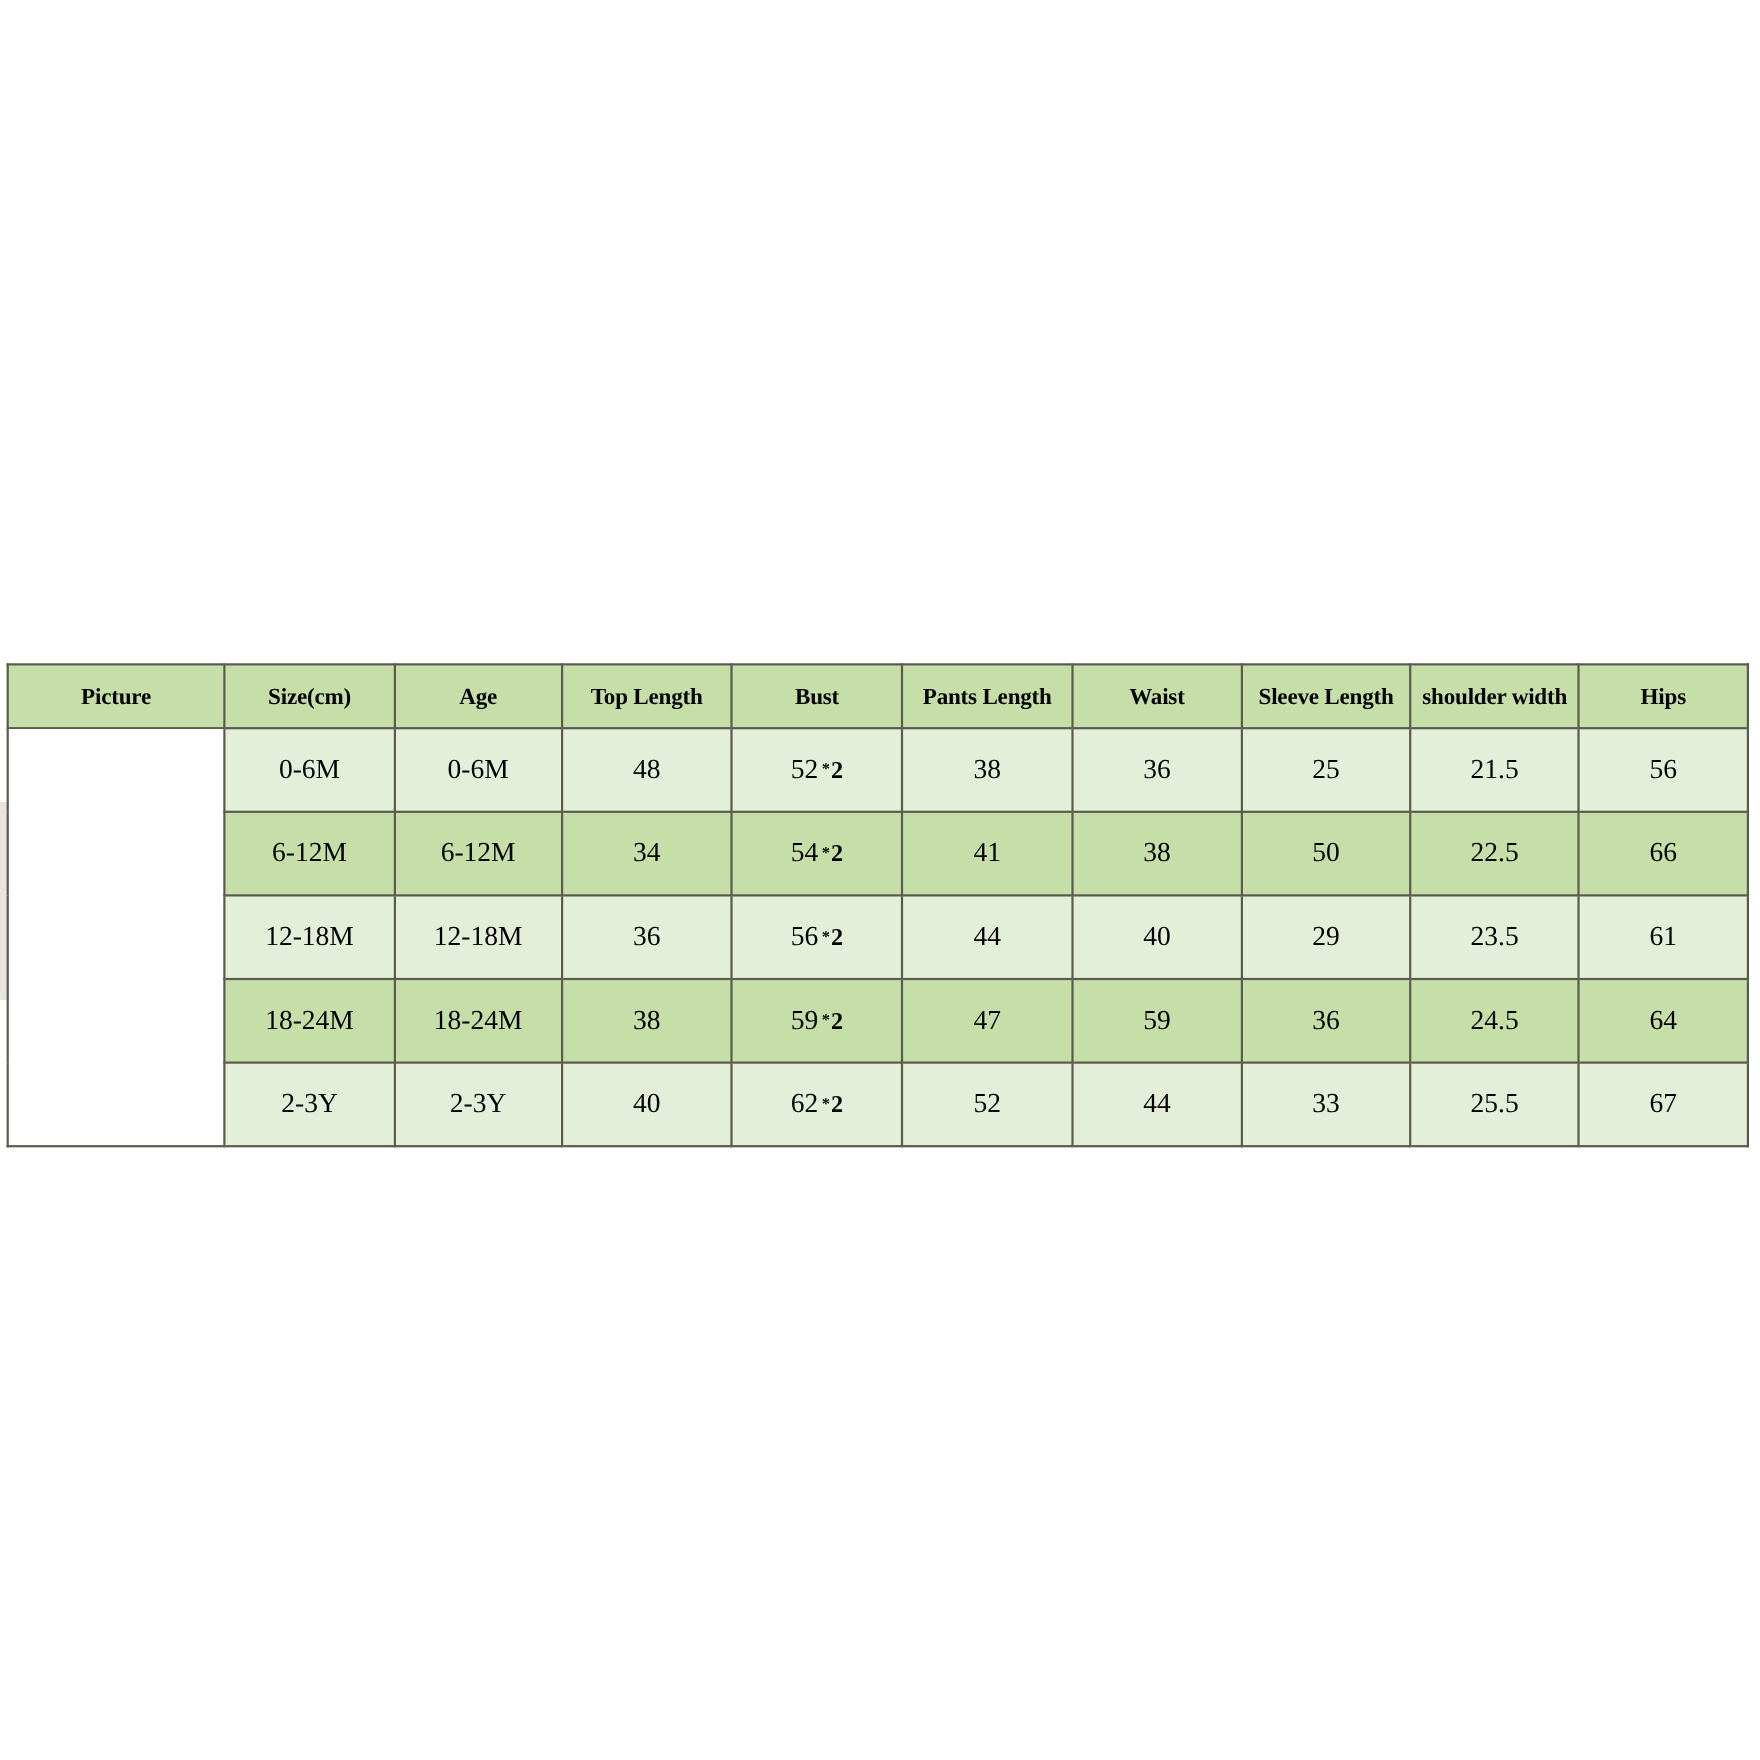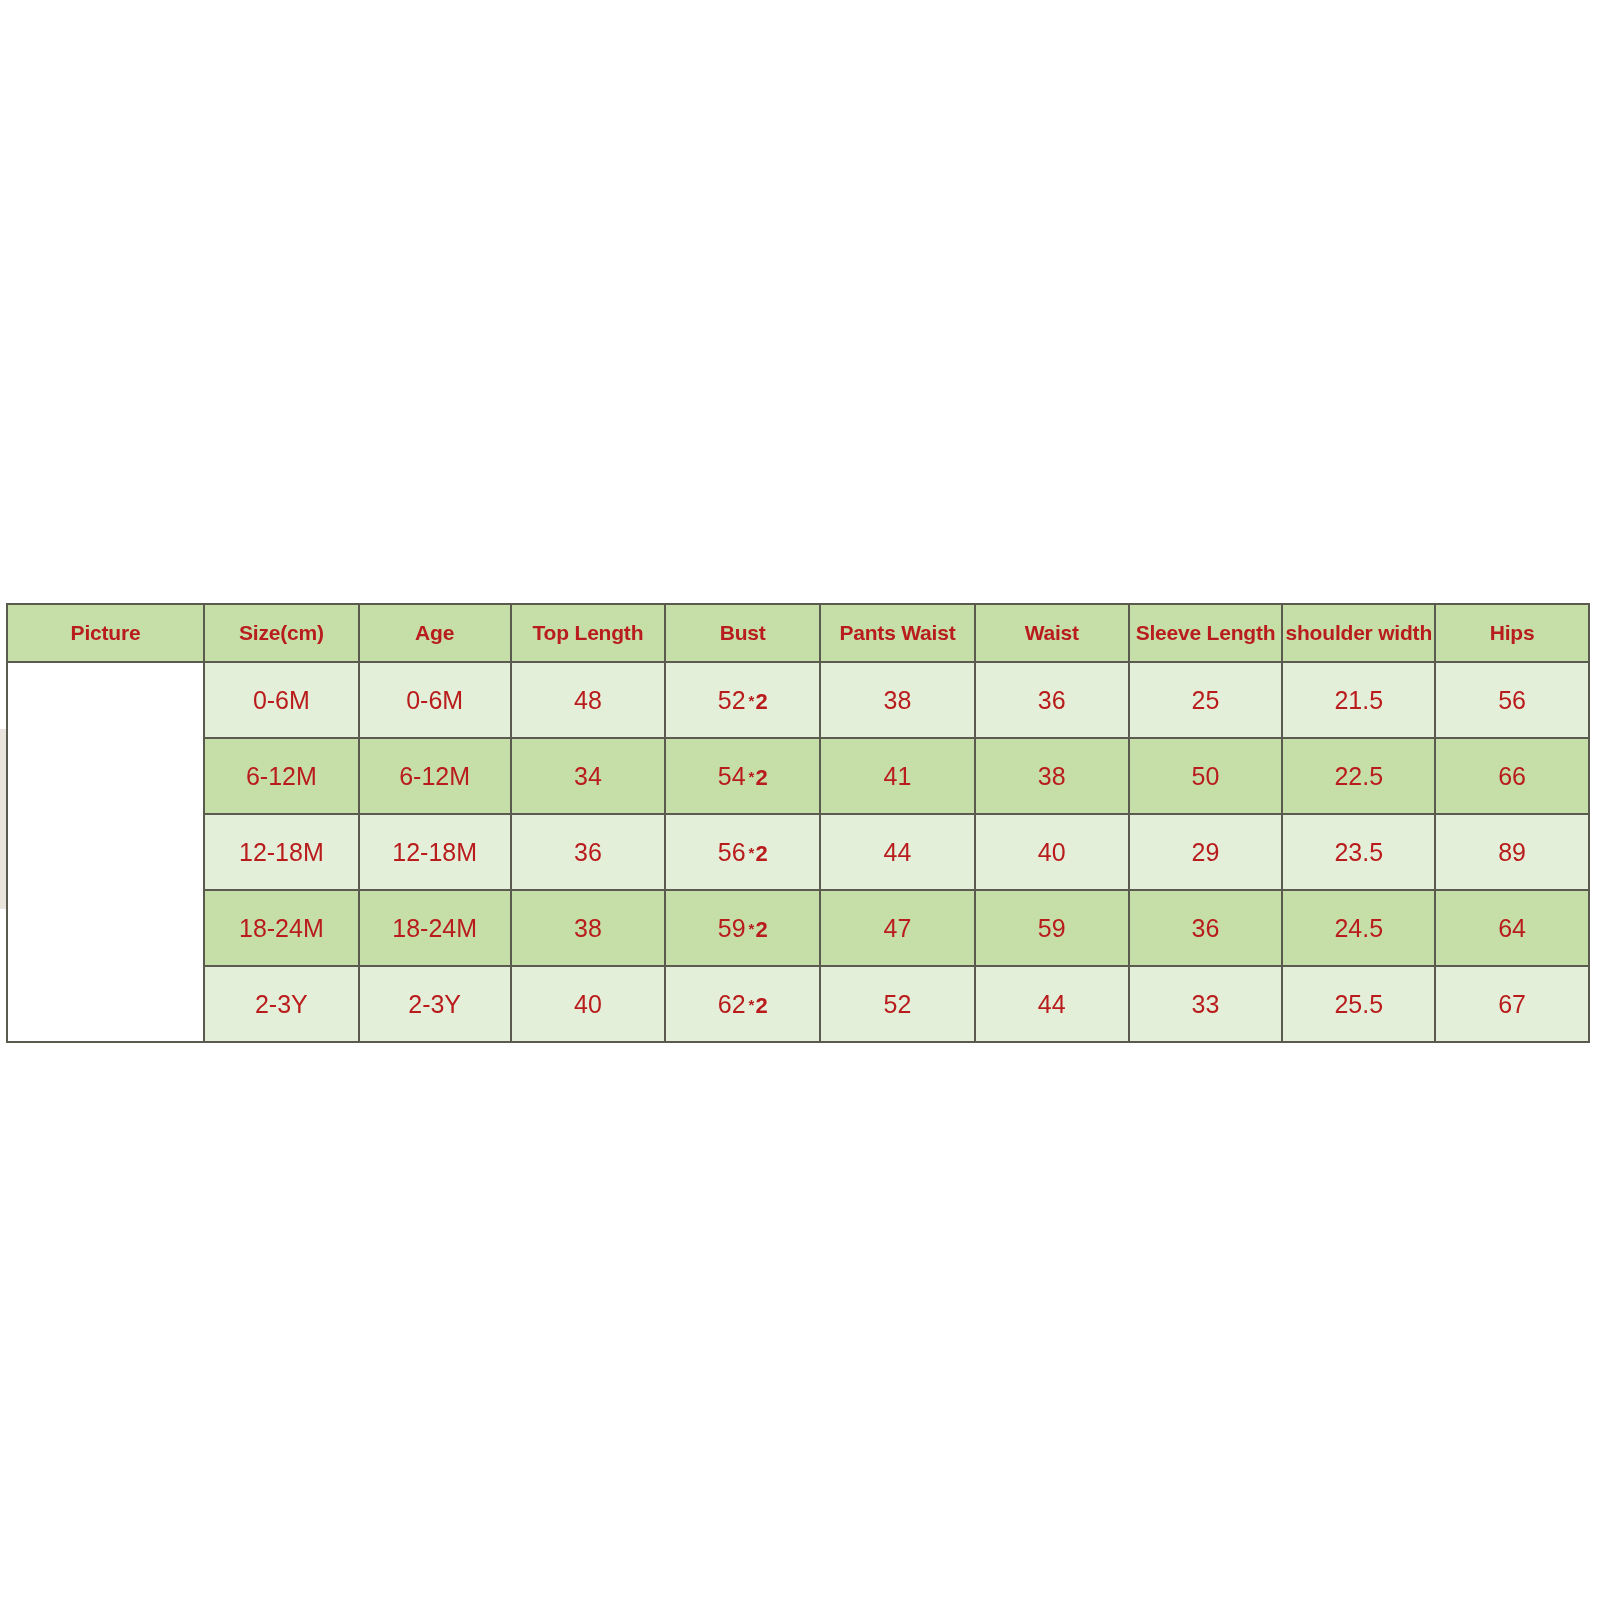--- a/index.html
+++ b/index.html
@@ -223,22 +223,22 @@
     top: 603px;
     width: 1584px;
     border-collapse: collapse;
     table-layout: fixed;
   }
   #size-table th,
   #size-table td {
     border: 2px solid #5a5a4f;
     text-align: center;
     vertical-align: middle;
-    font-family: Liberation Sans, sans-serif;
-    color: #b91c1c;
+    font-family: Liberation Serif, serif;
+    color: #000000;
   }
   #size-table thead th {
     height: 58px;
     background: #c6dfa8;
     font-size: 21px;
     font-weight: 700;
     letter-spacing: -0.2px;
   }
   #size-table tbody td {
     height: 76px;
@@ -323,21 +323,21 @@
       <col style="width:152px">
       <col style="width:153px">
     </colgroup>
     <thead>
       <tr>
         <th>Picture</th>
         <th>Size(cm)</th>
         <th>Age</th>
         <th>Top Length</th>
         <th>Bust</th>
-        <th>Pants Waist</th>
+        <th>Pants Length</th>
         <th>Waist</th>
         <th>Sleeve Length</th>
         <th>shoulder width</th>
         <th>Hips</th>
       </tr>
     </thead>
     <tbody>
       <tr class="row-light">
         <td class="picture-cell" rowspan="5"></td>
         <td>0-6M</td>
@@ -363,21 +363,21 @@
       </tr>
       <tr class="row-light">
         <td>12-18M</td>
         <td>12-18M</td>
         <td>36</td>
         <td><span>56</span><span class="bust-mult">*</span><span class="bust-two">2</span></td>
         <td>44</td>
         <td>40</td>
         <td>29</td>
         <td>23.5</td>
-        <td>89</td>
+        <td>61</td>
       </tr>
       <tr class="row-dark">
         <td>18-24M</td>
         <td>18-24M</td>
         <td>38</td>
         <td><span>59</span><span class="bust-mult">*</span><span class="bust-two">2</span></td>
         <td>47</td>
         <td>59</td>
         <td>36</td>
         <td>24.5</td>

